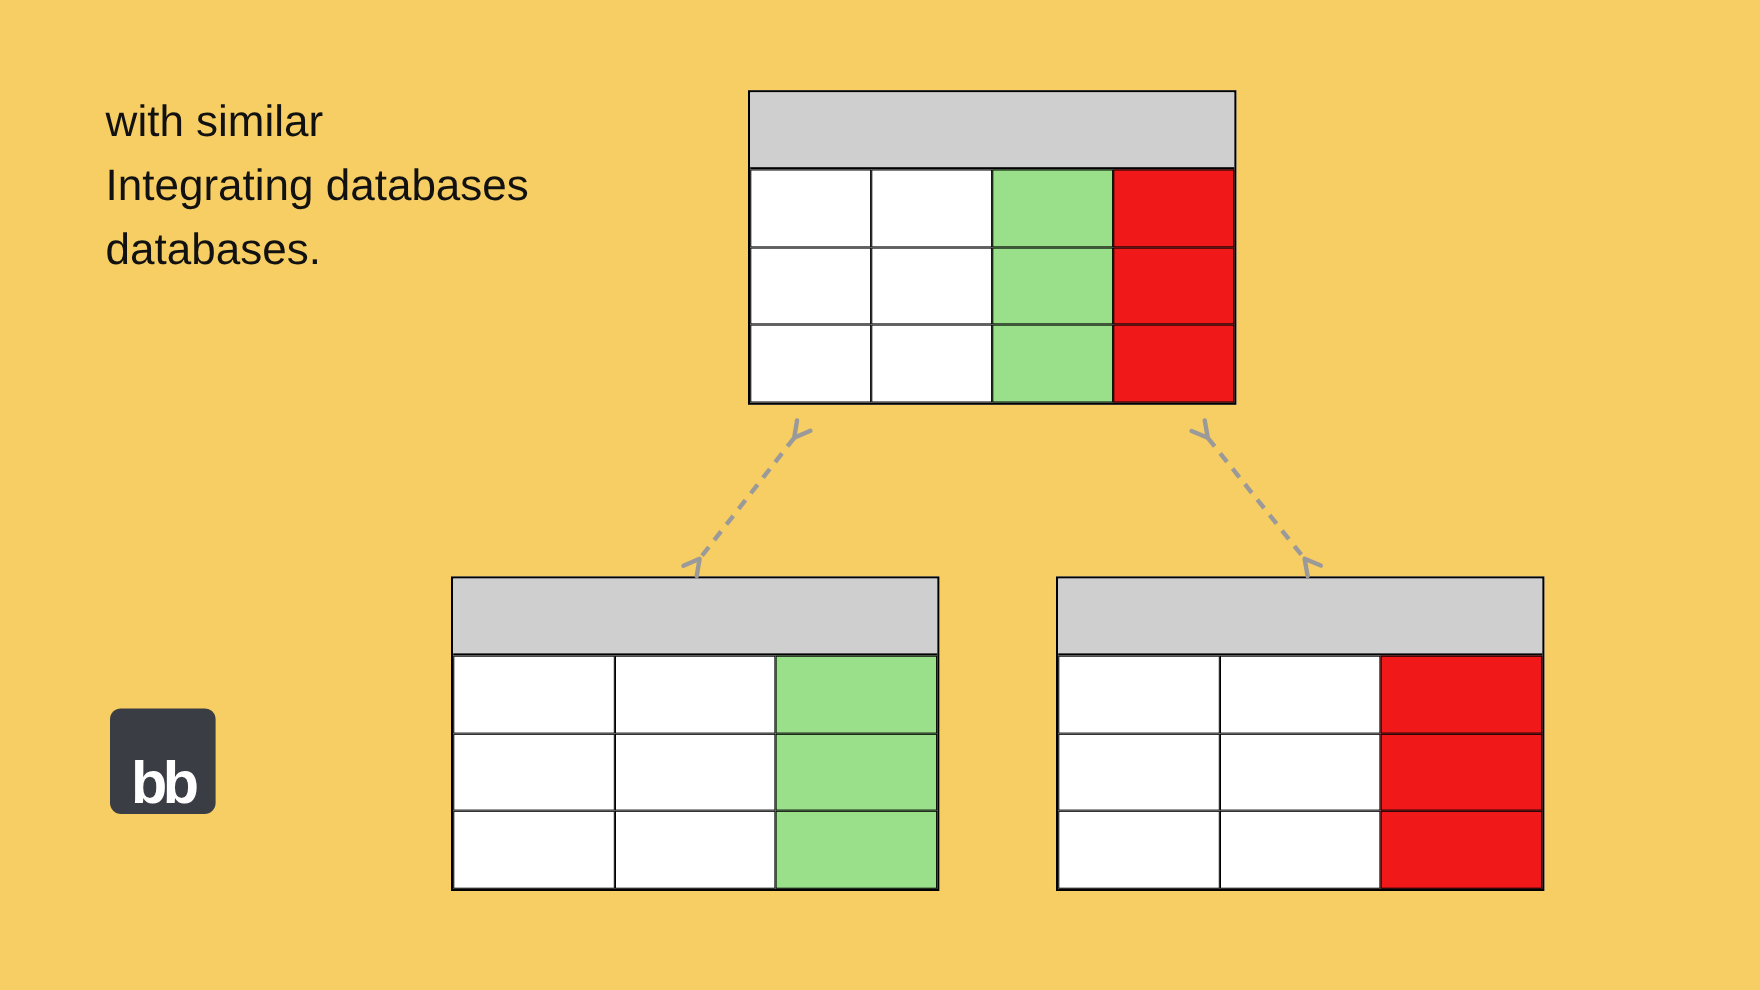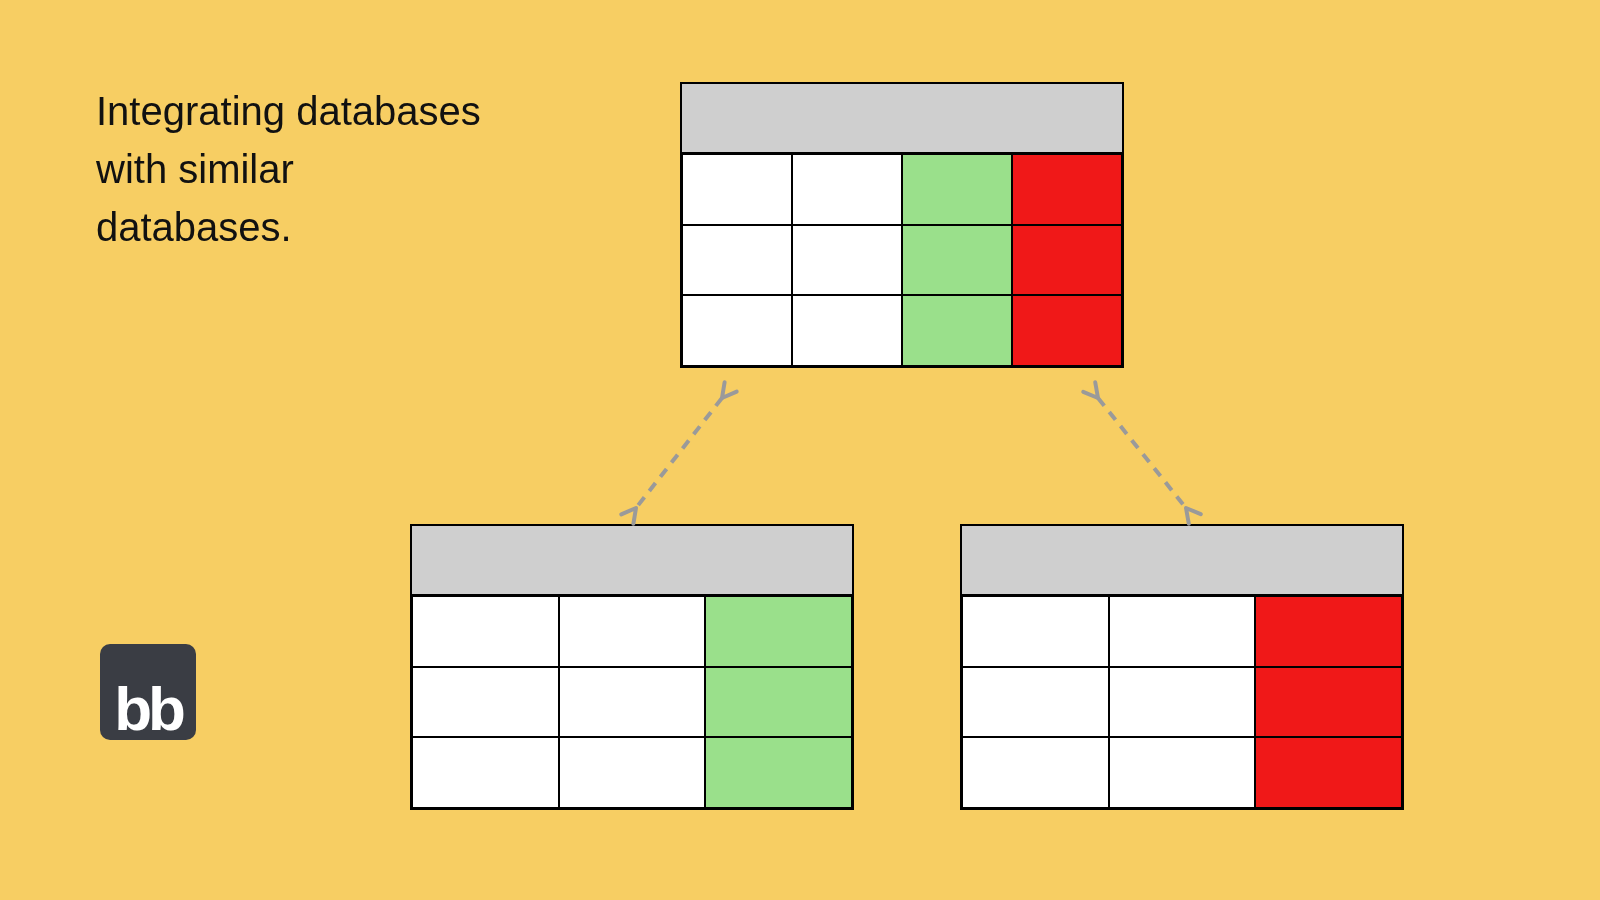--- a/index.html
+++ b/index.html
@@ -3,30 +3,30 @@
 <meta charset="utf-8">
 <style>
   html,body{margin:0;padding:0;width:1600px;height:900px;overflow:hidden;font-family:"Segoe UI",Arial,Helvetica,sans-serif;}
   #stage{position:relative;width:1600px;height:900px;}
   .title{position:absolute;font-size:40px;line-height:1.45;color:#111;}
   .dbtable{position:absolute;border:2px solid #000;background:#fff;}
   .dbheader{border-bottom:2px solid #000;}
   .dbgrid{display:grid;}
   .cell{border:1px solid #000;box-sizing:border-box;}
   .logo{position:absolute;border-radius:10px;display:flex;align-items:flex-end;justify-content:center;color:#fff;font-weight:700;padding-bottom:6px;box-sizing:border-box;}
-  .logo span{font-size:62px;line-height:0.8;letter-spacing:-4px;}
+  .logo span{font-size:54px;line-height:0.8;letter-spacing:-4px;}
   svg.arrow{position:absolute;overflow:visible;}
 </style>
 </head>
 <body>
 
 <div id="stage" style="background: rgb(247, 206, 99);">
     <div class="title" style="left: 96px; top: 82px;">
+      <div>with similar</div>
       <div>Integrating databases</div>
-      <div>with similar</div>
       <div>databases.</div>
     </div>
     <div class="dbtable" style="left: 680px; top: 82px; width: 440px; height: 282px;">
       <div class="dbheader" style="height: 68px; background: rgb(207, 207, 207);"></div>
       <div class="dbgrid" style="grid-template-columns: repeat(4, 1fr); grid-template-rows: repeat(3, 1fr); height: 212px;">
         <div class="cell" style="background: rgb(255, 255, 255);"></div>
         <div class="cell" style="background: rgb(255, 255, 255);"></div>
         <div class="cell" style="background: rgb(154, 224, 139);"></div>
         <div class="cell" style="background: rgb(240, 24, 24);"></div>
         <div class="cell" style="background: rgb(255, 255, 255);"></div>

